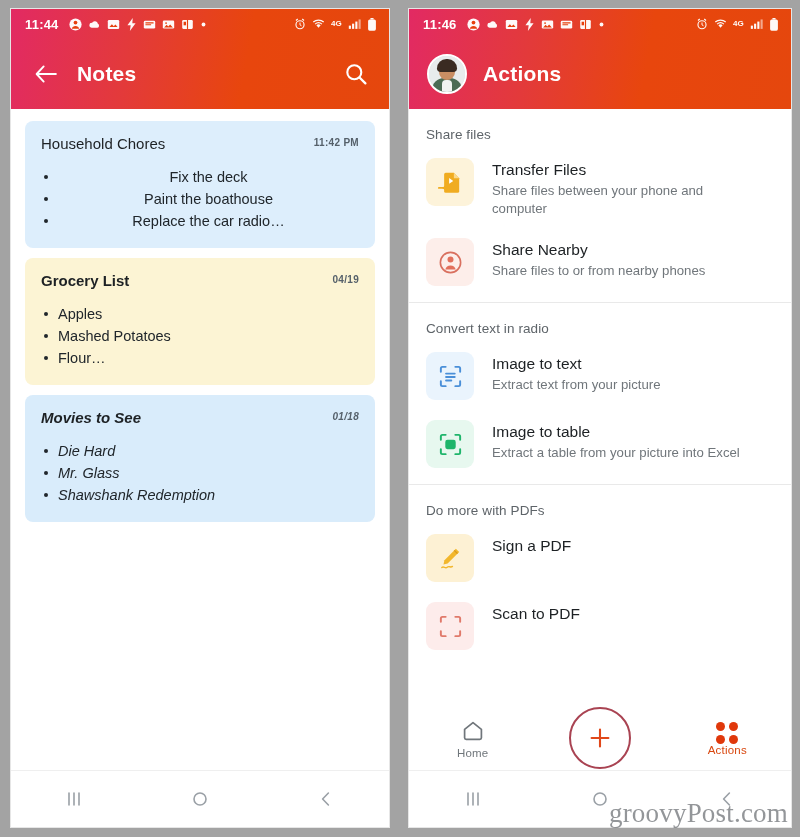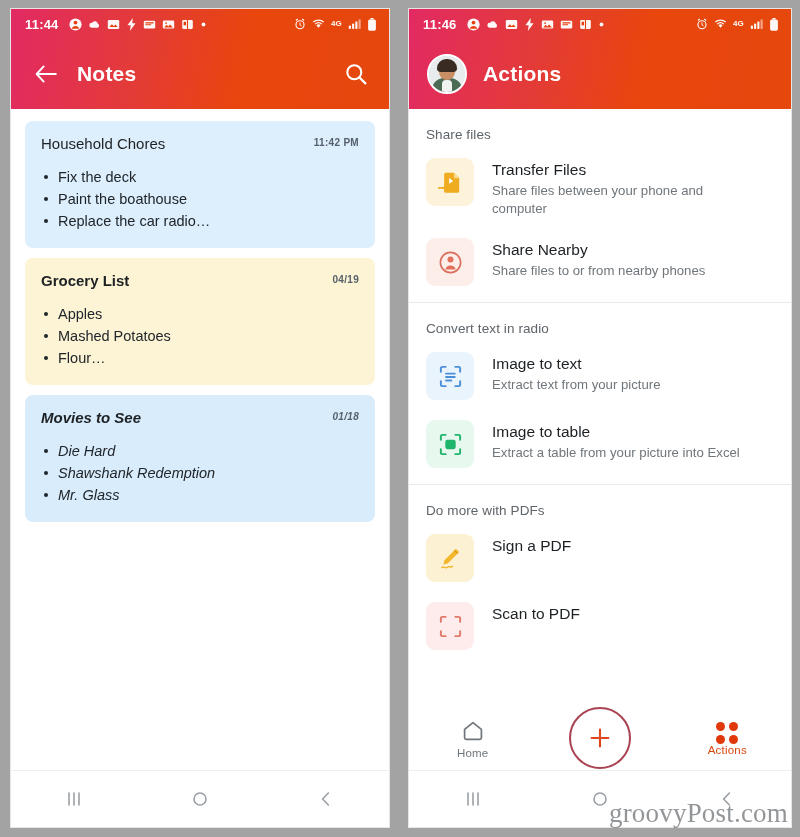--- a/index.html
+++ b/index.html
@@ -275,21 +275,21 @@
             <svg width="24" height="24" viewBox="0 0 24 24">
                 <circle cx="10.3" cy="10.3" r="7" fill="none" stroke="#fff" stroke-width="2.1"></circle>
                 <path d="M15.5 15.5L21.4 21.4" stroke="#fff" stroke-width="2.3" stroke-linecap="round"></path>
               </svg>
           </div>
         </div>
       </div>
 
       <div class="notes-body">
 
-        <div class="note-card" style="background:#ddeefc;">
+        <div class="note-card" style="background:#ddeefc;text-align:center;">
           <div class="note-head">
             <div class="note-title">Household Chores</div>
             <div class="note-date">11:42 PM</div>
           </div>
           <ul class="note-items">
             <li>Fix the deck</li>
             <li>Paint the boathouse</li>
             <li>Replace the car radio…</li>
           </ul>
         </div>
@@ -306,22 +306,22 @@
           </ul>
         </div>
 
         <div class="note-card" style="background:#d9ecfb;font-style:italic;">
           <div class="note-head">
             <div class="note-title bold">Movies to See</div>
             <div class="note-date">01/18</div>
           </div>
           <ul class="note-items">
             <li>Die Hard</li>
+            <li>Mr. Glass</li>
             <li>Shawshank Redemption</li>
-            <li>Mr. Glass</li>
           </ul>
         </div>
 
       </div>
 
       <div class="sysnav">
         <div class="sn">
           <svg width="20" height="20" viewBox="0 0 20 20">
               <path d="M5 4v12M10 4v12M15 4v12" stroke="#9aa0a6" stroke-width="1.6" stroke-linecap="round"></path>
             </svg>

